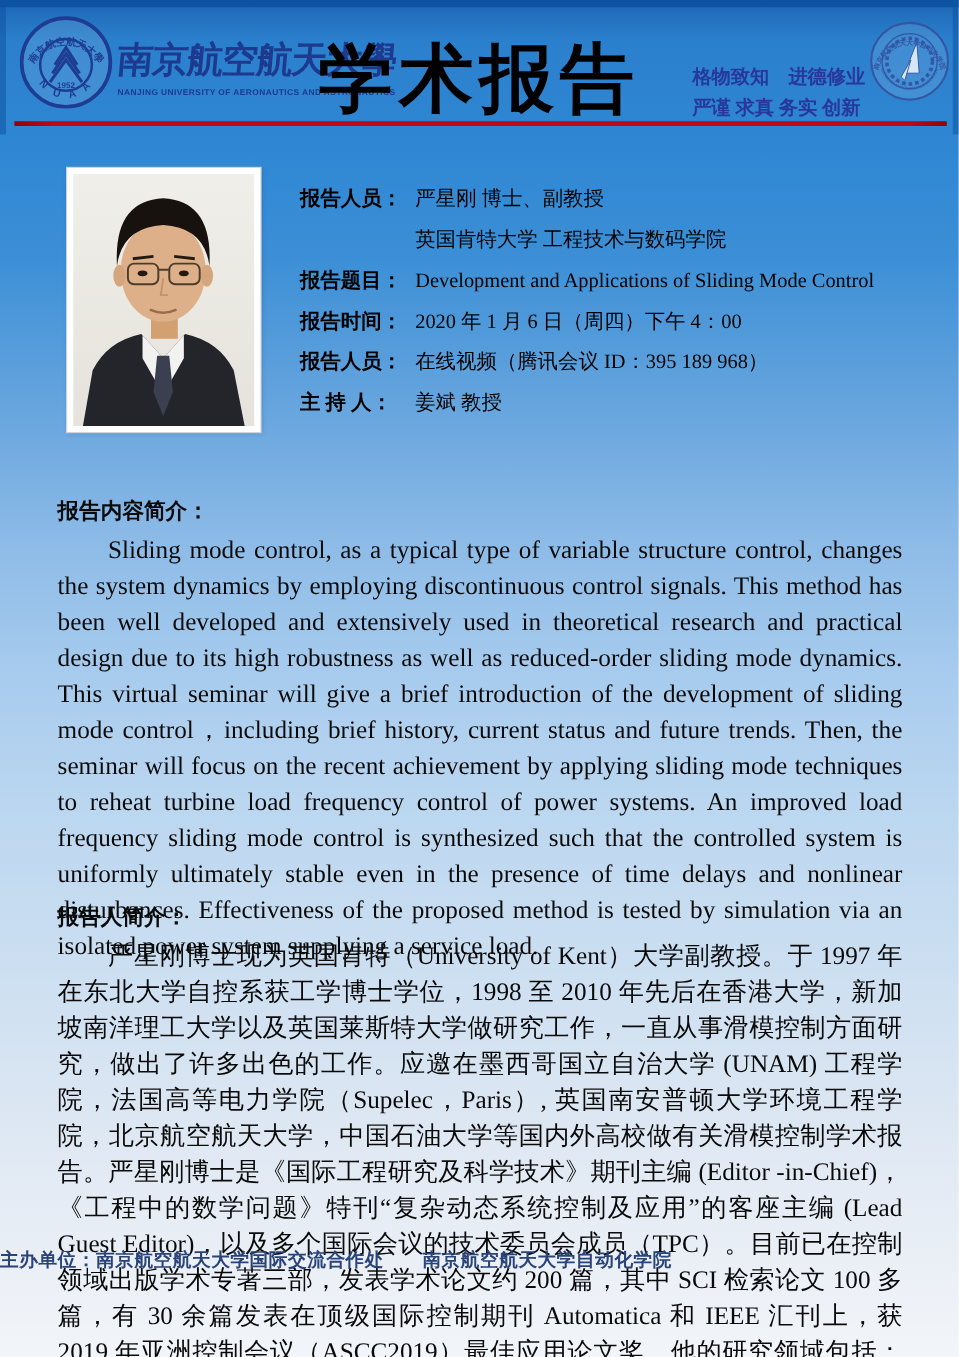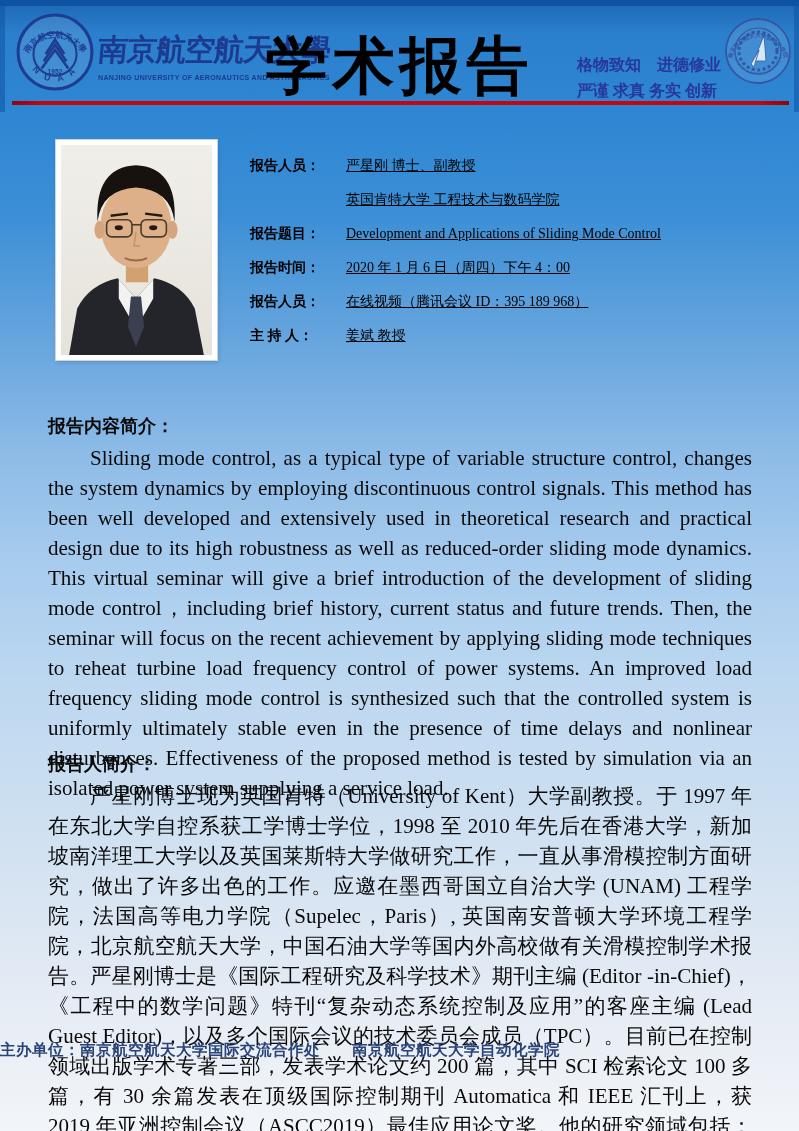--- a/index.html
+++ b/index.html
@@ -48,23 +48,23 @@
   .red-line{position:absolute;top:101px;left:12px;right:10px;height:4px;
     background:linear-gradient(90deg,#8f040c,var(--accent-red) 4%,var(--accent-red) 96%,#8f040c);}
 
   .photo-frame{
     position:absolute;left:56px;top:140px;width:161px;height:220px;
     background:#fff;padding:5px;box-shadow:0 0 0 1px #cfd4da,1px 2px 4px rgba(30,60,100,.25);
   }
   .photo-frame svg{display:block;width:100%;height:100%;}
 
   .info-list{position:absolute;left:250px;top:155px;width:520px;}
-  .info-row{display:flex;margin-bottom:12px;font-size:14px;line-height:22px;color:#000;align-items:flex-end;}
+  .info-row{display:flex;margin-bottom:12px;font-size:17px;line-height:22px;color:#000;align-items:flex-end;}
   .info-label{flex:0 0 88px;font-weight:bold;white-space:nowrap;}
-  .info-value{padding-left:8px;white-space:nowrap;text-decoration:underline;}
+  .info-value{padding-left:8px;white-space:nowrap;}
 
   .section{position:absolute;left:48px;width:704px;color:var(--ink);}
   .section-abstract{top:414px;}
   .section-heading{font-size:18px;font-weight:bold;line-height:24px;}
   .section-body{
     margin-top:5px;font-size:21px;line-height:30px;
     text-align:justify;text-indent:2em;
   }
   .section-bio{top:752px;}
 

